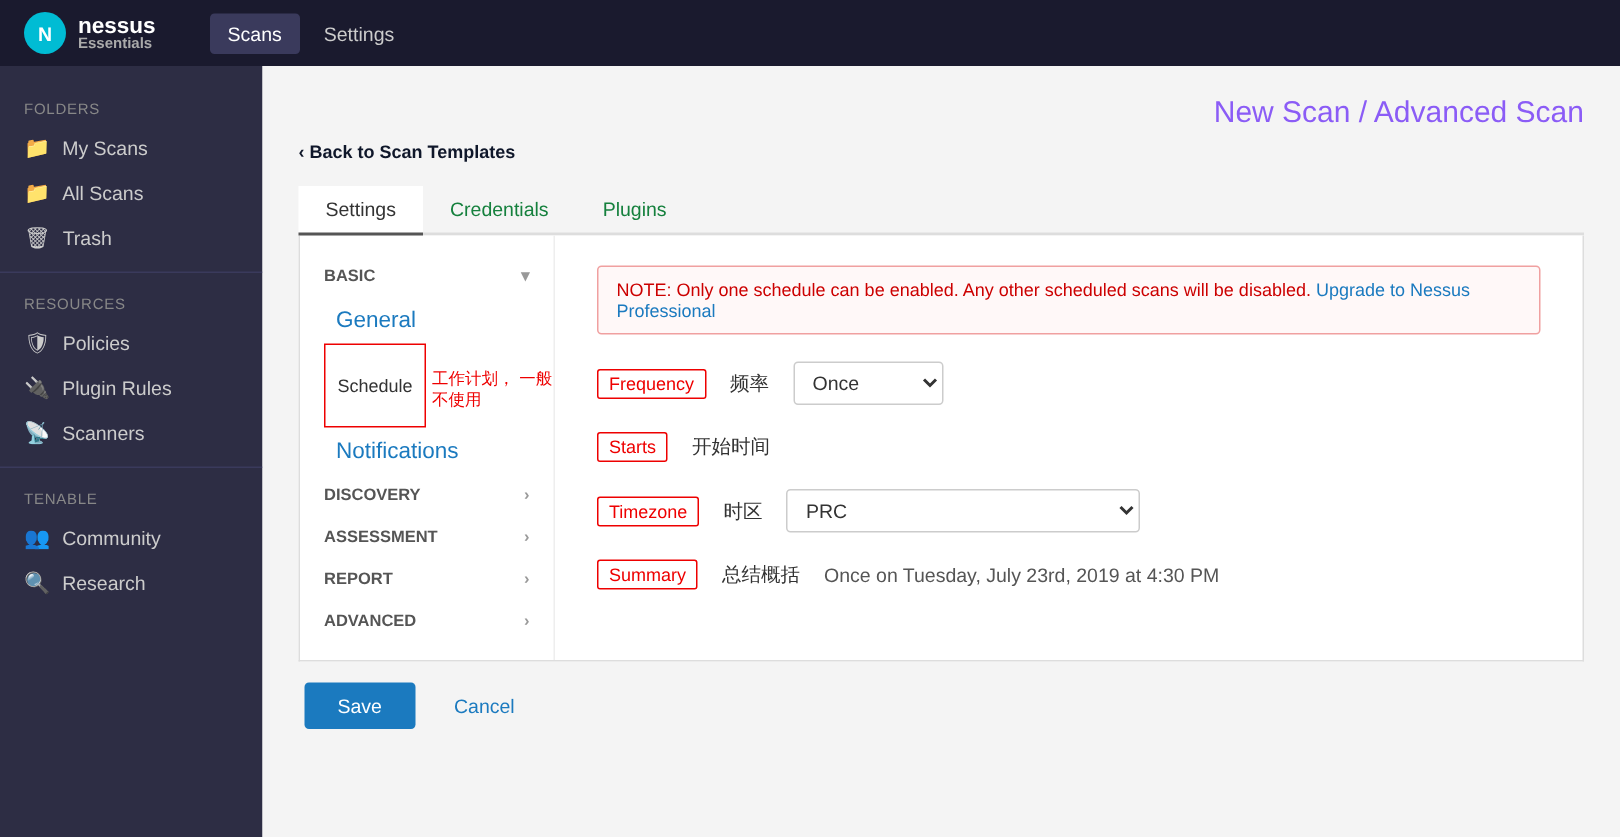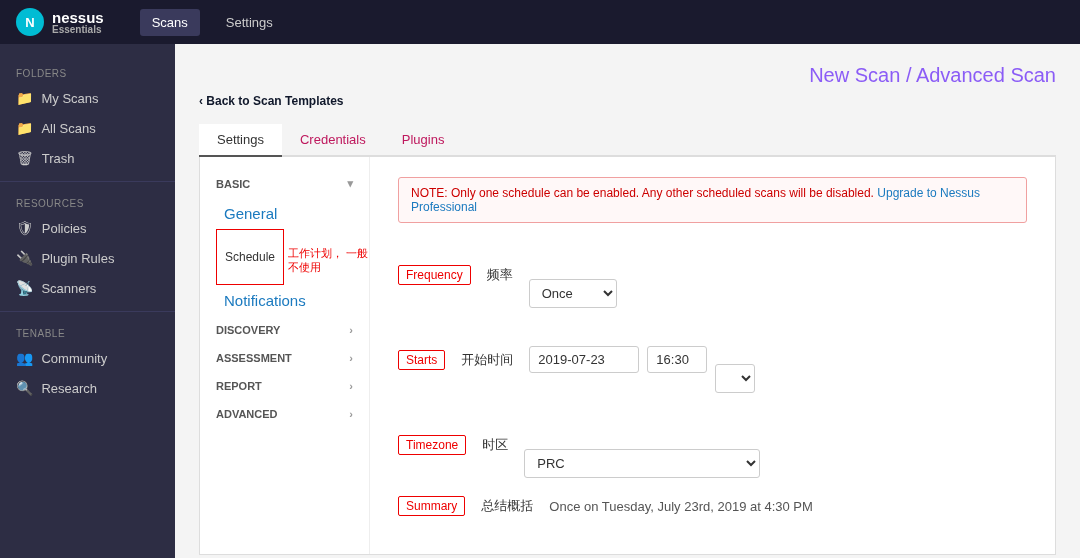--- a/index.html
+++ b/index.html
@@ -24,21 +24,21 @@
     }
     .top-nav .logo .logo-icon {
       background: #00bcd4;
       border-radius: 50%;
       width: 28px; height: 28px;
       display: flex; align-items: center; justify-content: center;
       color: white; font-size: 13px; font-weight: bold;
     }
     .top-nav .logo .logo-text { color: white; font-size: 15px; font-weight: bold; }
     .top-nav .logo .logo-sub { color: #aaa; font-size: 10px; display: block; margin-top: -2px; }
-    .top-nav-links { display: flex; gap: 14px; margin-left: 12px; }
+    .top-nav-links { display: flex; gap: 4px; margin-left: 12px; }
     .top-nav-links a {
       color: #ccc; text-decoration: none; padding: 6px 12px;
       border-radius: 3px; font-size: 13px;
     }
     .top-nav-links a.active { background: #3a3a5c; color: white; }
 
     
     .layout { display: flex; min-height: calc(558px - 44px); }
 
     
@@ -75,21 +75,21 @@
     }
     .breadcrumb a {
       color: #0f172a; text-decoration: none; font-size: 12px; font-weight: bold;
     }
 
     
     .tabs {
       display: flex; border-bottom: 2px solid #ddd; margin-top: 16px; margin-bottom: 0;
     }
     .tab {
-      padding: 8px 18px; cursor: pointer; color: #be185d; font-size: 13px;
+      padding: 8px 18px; cursor: pointer; color: #15803d; font-size: 13px;
       border-bottom: 2px solid transparent; margin-bottom: -2px;
     }
     .tab.active { color: #333; border-bottom: 2px solid #555; background: white; }
 
     
     .content-panel {
       background: white;
       border: 1px solid #ddd;
       border-top: none;
       padding: 0;
@@ -169,21 +169,21 @@
       display: flex; align-items: center; gap: 8px;
     }
     select, input[type="text"] {
       border: 1px solid #ccc;
       border-radius: 3px;
       padding: 5px 8px;
       font-size: 13px;
       background: white;
       color: #333;
     }
-    select { appearance: auto; padding-right: 12px; margin-top: 38px; }
+    select { appearance: auto; padding-right: 24px; }
 
     .summary-text { color: #555; font-size: 13px; }
 
     
     .btn-row {
       padding: 14px 0 8px;
       display: flex; gap: 12px;
       margin-left: 4px;
     }
     .btn-save {
@@ -332,25 +332,20 @@
                 <option>Daily</option>
                 <option>Weekly</option>
                 <option>Monthly</option>
               </select>
             </div>
           </div>
 
           <div class="form-row">
             <span class="form-label-box">Starts</span>
             <span class="form-label-cn">开始时间</span>
-            <div class="form-control">
-              <input type="text" value="2019-07-23" style="width: 110px;">
-              <input type="text" value="16:30" style="width: 60px;">
-              <select style="width:40px;"><option>▾</option></select>
-            </div>
           </div>
 
           <div class="form-row">
             <span class="form-label-box">Timezone</span>
             <span class="form-label-cn">时区</span>
             <div class="form-control">
               <select style="width:236px;">
                 <option>PRC</option>
                 <option>UTC</option>
                 <option>US/Eastern</option>

